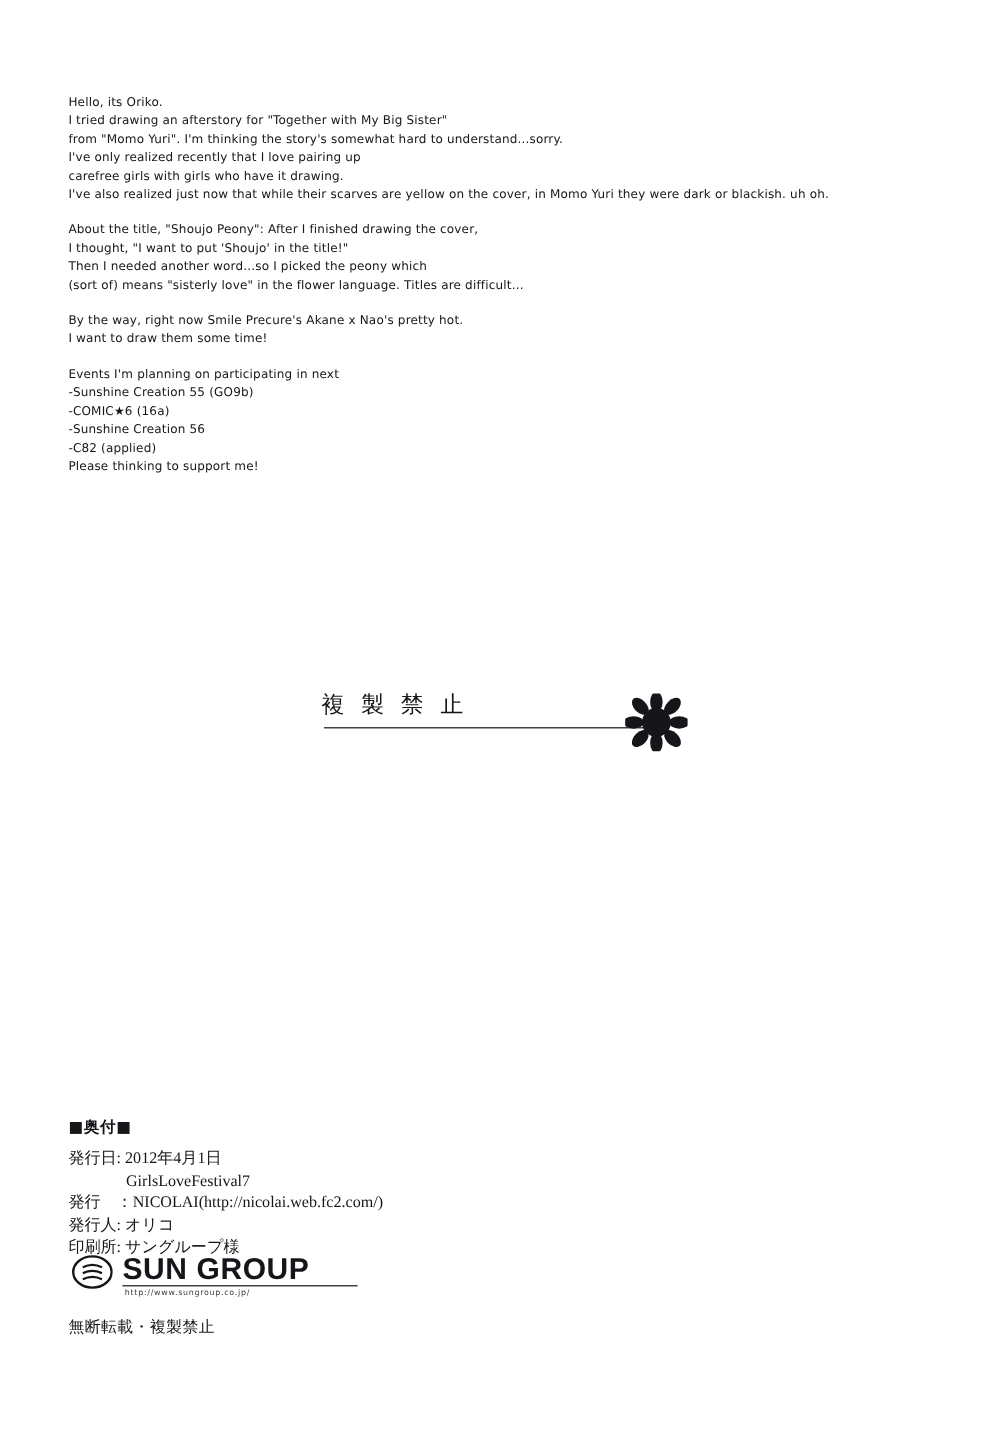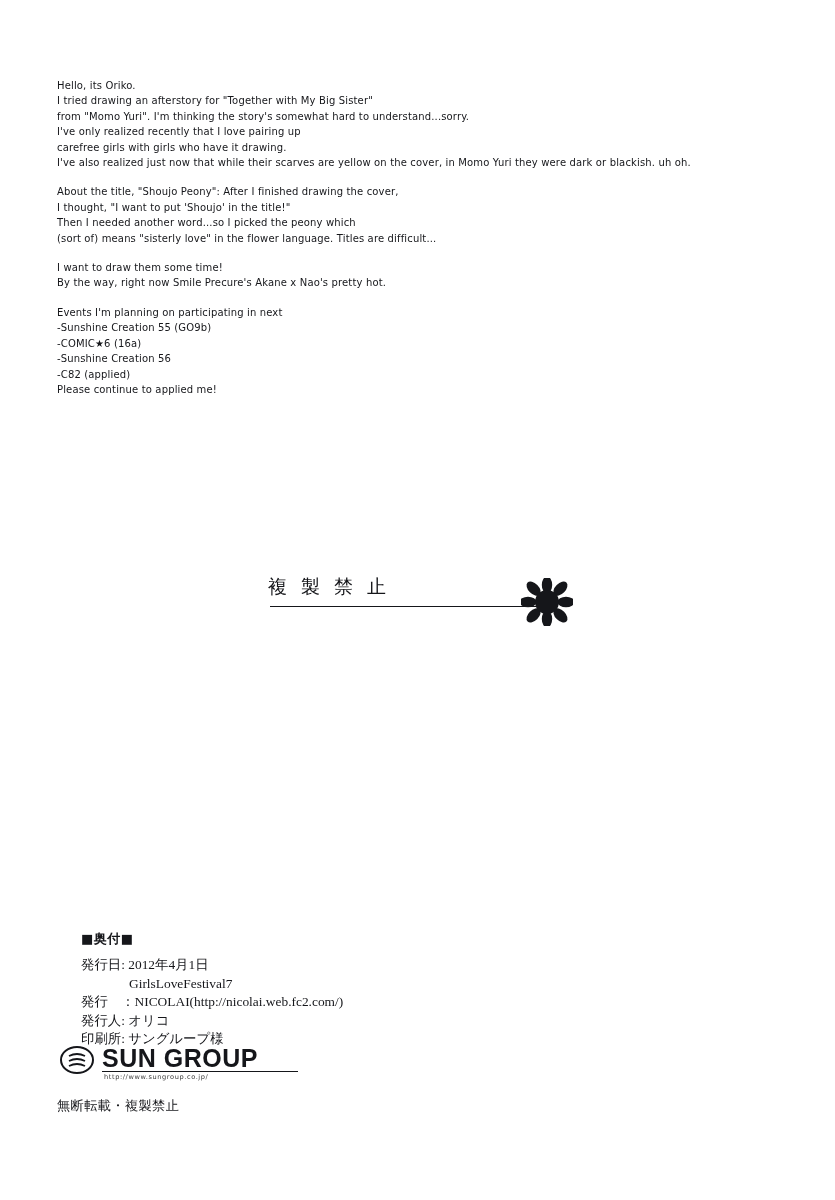--- a/index.html
+++ b/index.html
@@ -75,21 +75,20 @@
     width: 52px;
     height: 48px;
   }
 
   
   .colophon {
     position: absolute;
     left: 57px;
     top: 930px;
     width: 500px;
-    margin-left: 24px;
   }
   .colophon-head {
     font-family: "DejaVu Sans", sans-serif;
     font-size: 13px;
     font-weight: bold;
     letter-spacing: 0.5px;
     color: #15161a;
     margin-bottom: 8px;
   }
   .colophon-line {
@@ -173,31 +172,31 @@
     </div>
 
     <div class="aw-para">
       <div class="aw-line">About the title, "Shoujo Peony": After I finished drawing the cover,</div>
       <div class="aw-line">I thought, "I want to put 'Shoujo' in the title!"</div>
       <div class="aw-line">Then I needed another word...so I picked the peony which</div>
       <div class="aw-line">(sort of) means "sisterly love" in the flower language. Titles are difficult...</div>
     </div>
 
     <div class="aw-para">
+      <div class="aw-line">By the way, right now Smile Precure's Akane x Nao's pretty hot.</div>
       <div class="aw-line">I want to draw them some time!</div>
-      <div class="aw-line">By the way, right now Smile Precure's Akane x Nao's pretty hot.</div>
     </div>
 
     <div class="aw-para">
       <div class="aw-line">Events I'm planning on participating in next</div>
       <div class="aw-line">-Sunshine Creation 55 (GO9b)</div>
       <div class="aw-line">-COMIC★6 (16a)</div>
       <div class="aw-line">-Sunshine Creation 56</div>
       <div class="aw-line">-C82 (applied)</div>
-      <div class="aw-line">Please continue to applied me!</div>
+      <div class="aw-line">Please thinking to support me!</div>
     </div>
 
   </div>
 
   <div class="title-logo">
     <div class="title-text">複製禁止</div>
     <div class="title-rule"></div>
     <svg class="flower" viewBox="0 0 52 48">
       <g fill="#15161a">
         <ellipse cx="26" cy="7" rx="5.2" ry="8.5"></ellipse>

